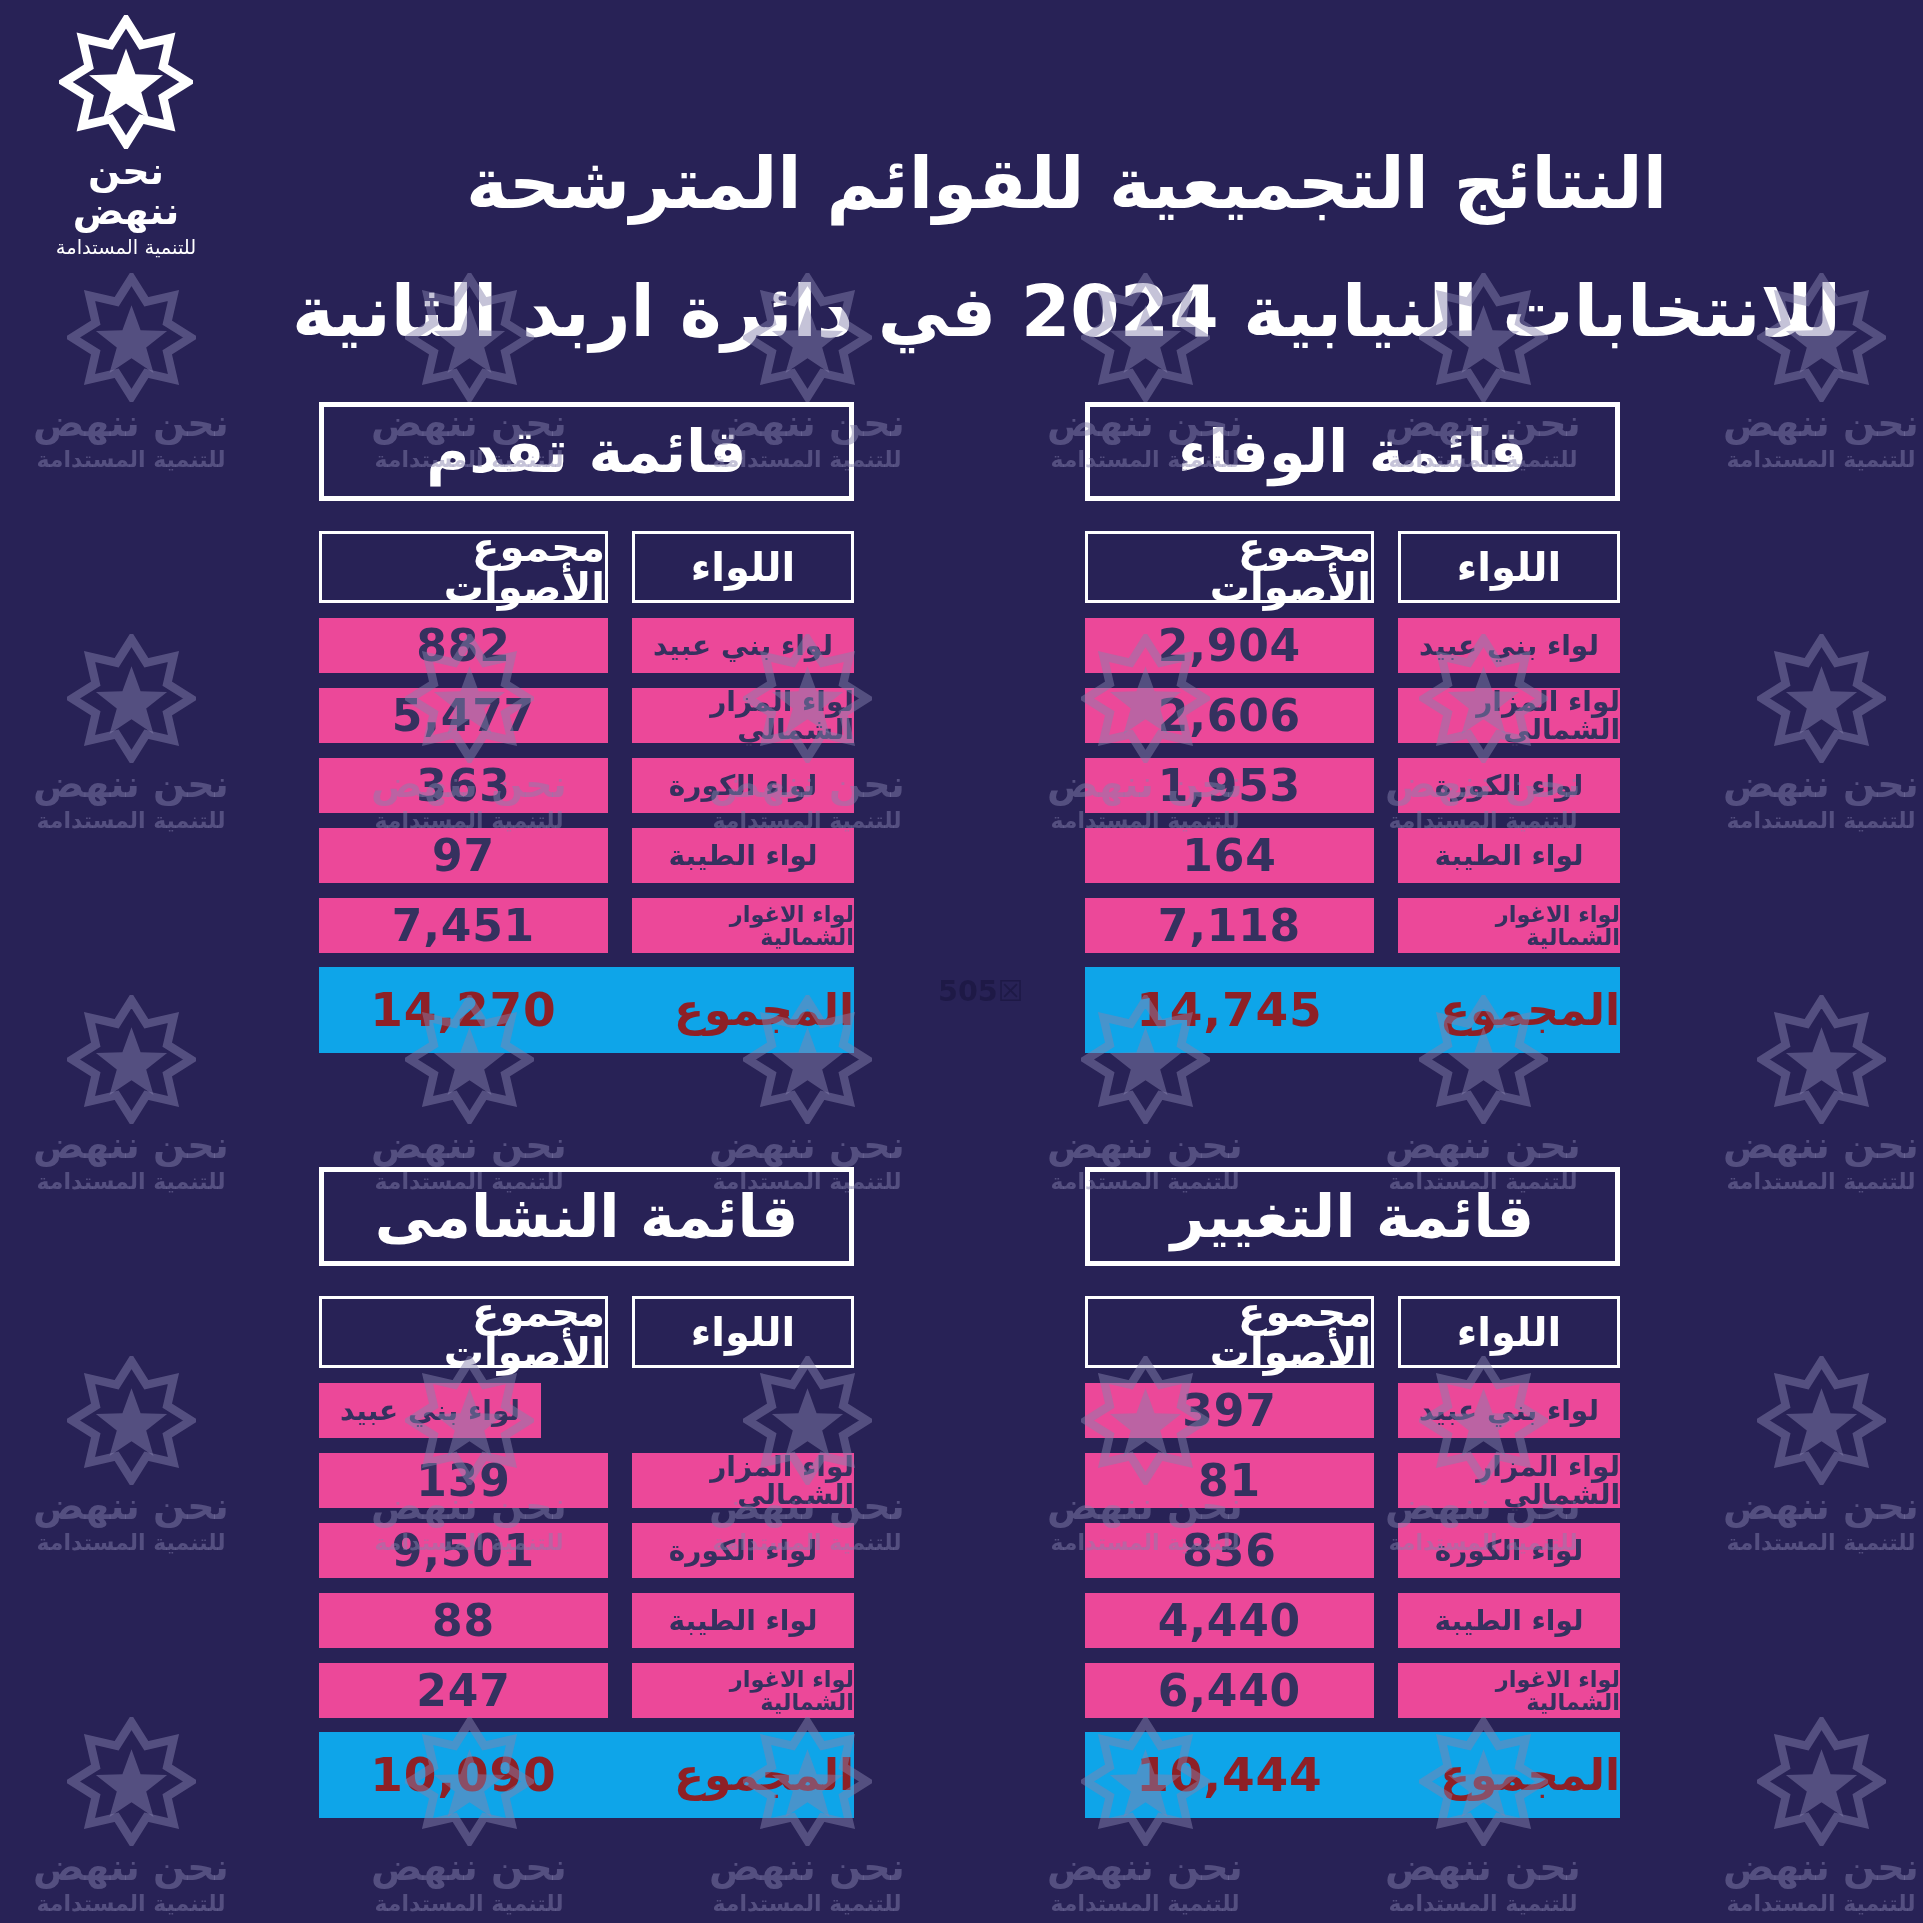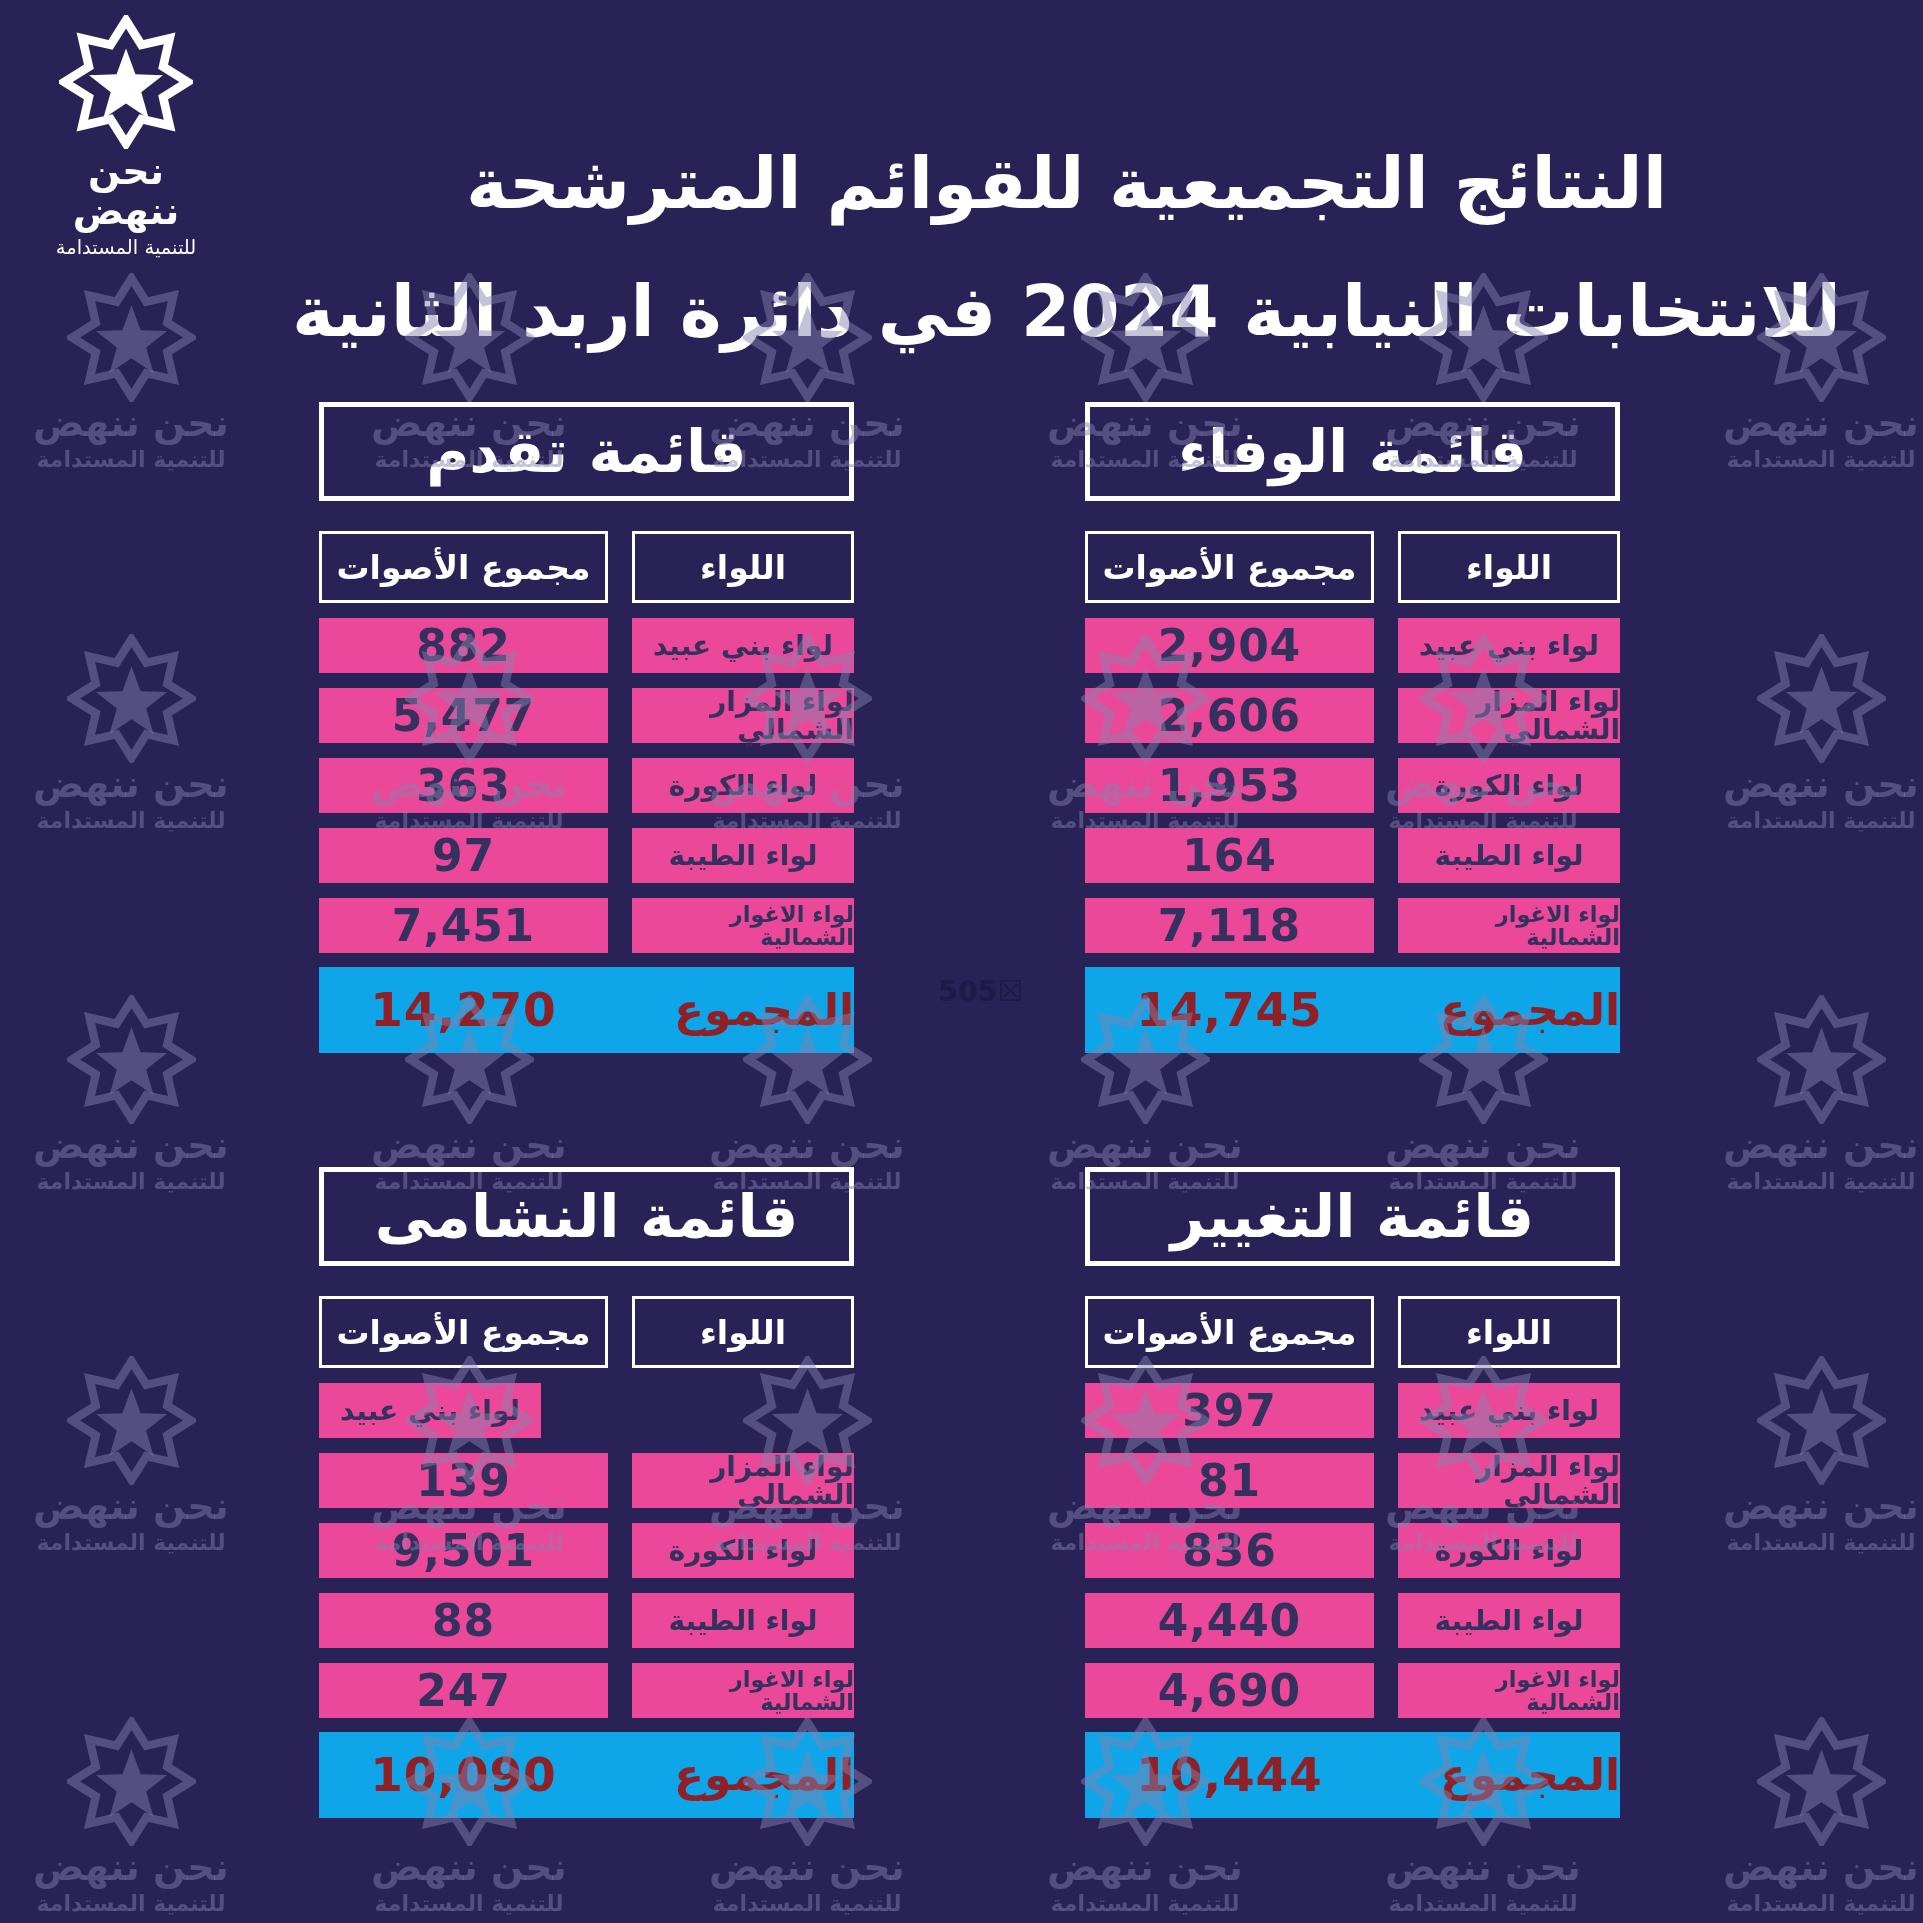--- a/index.html
+++ b/index.html
@@ -40,21 +40,21 @@
   .pos-br{left:1085px;top:1167px;}
   .t-title{
     height:99px;border:5.3px solid #ffffff;box-sizing:border-box;
     display:flex;align-items:center;justify-content:center;
     color:#ffffff;font-size:59px;font-weight:700;direction:rtl;line-height:1;
   }
   .t-head{display:flex;justify-content:space-between;margin-top:30px;}
   .hcell{
     border:3.8px solid #ffffff;box-sizing:border-box;height:72px;
     display:flex;align-items:center;justify-content:center;
-    color:#ffffff;font-size:33px;font-weight:700;direction:rtl;line-height:1;
+    color:#ffffff;font-size:40px;font-weight:700;direction:rtl;line-height:1;
   }
   .colv{width:54%;}
   .coll{width:41.5%;}
   .t-row{display:flex;justify-content:space-between;margin-top:15px;}
   .t-row .cell{
     background:#ec4899;height:55px;box-sizing:border-box;
     display:flex;align-items:center;justify-content:center;line-height:1;
   }
   .t-row .colv{color:#35315f;font-size:44px;font-weight:700;letter-spacing:0.8px;}
   .t-row .coll{color:#35315f;font-size:28px;font-weight:700;direction:rtl;}
@@ -442,21 +442,21 @@
     </div>
     <div class="t-row">
       <div class="cell colv">836</div>
       <div class="cell coll">لواء الكورة</div>
     </div>
     <div class="t-row">
       <div class="cell colv">4,440</div>
       <div class="cell coll">لواء الطيبة</div>
     </div>
     <div class="t-row">
-      <div class="cell colv">4,690</div>
+      <div class="cell colv">6,440</div>
       <div class="cell coll">لواء الاغوار الشمالية</div>
     </div>
     <div class="t-total">
       <div class="total-num">10,444</div>
       <div class="total-lbl">المجموع</div>
     </div>
   </section>
 
   <section class="list-table pos-bl">
     <div class="t-title">قائمة النشامى</div>

